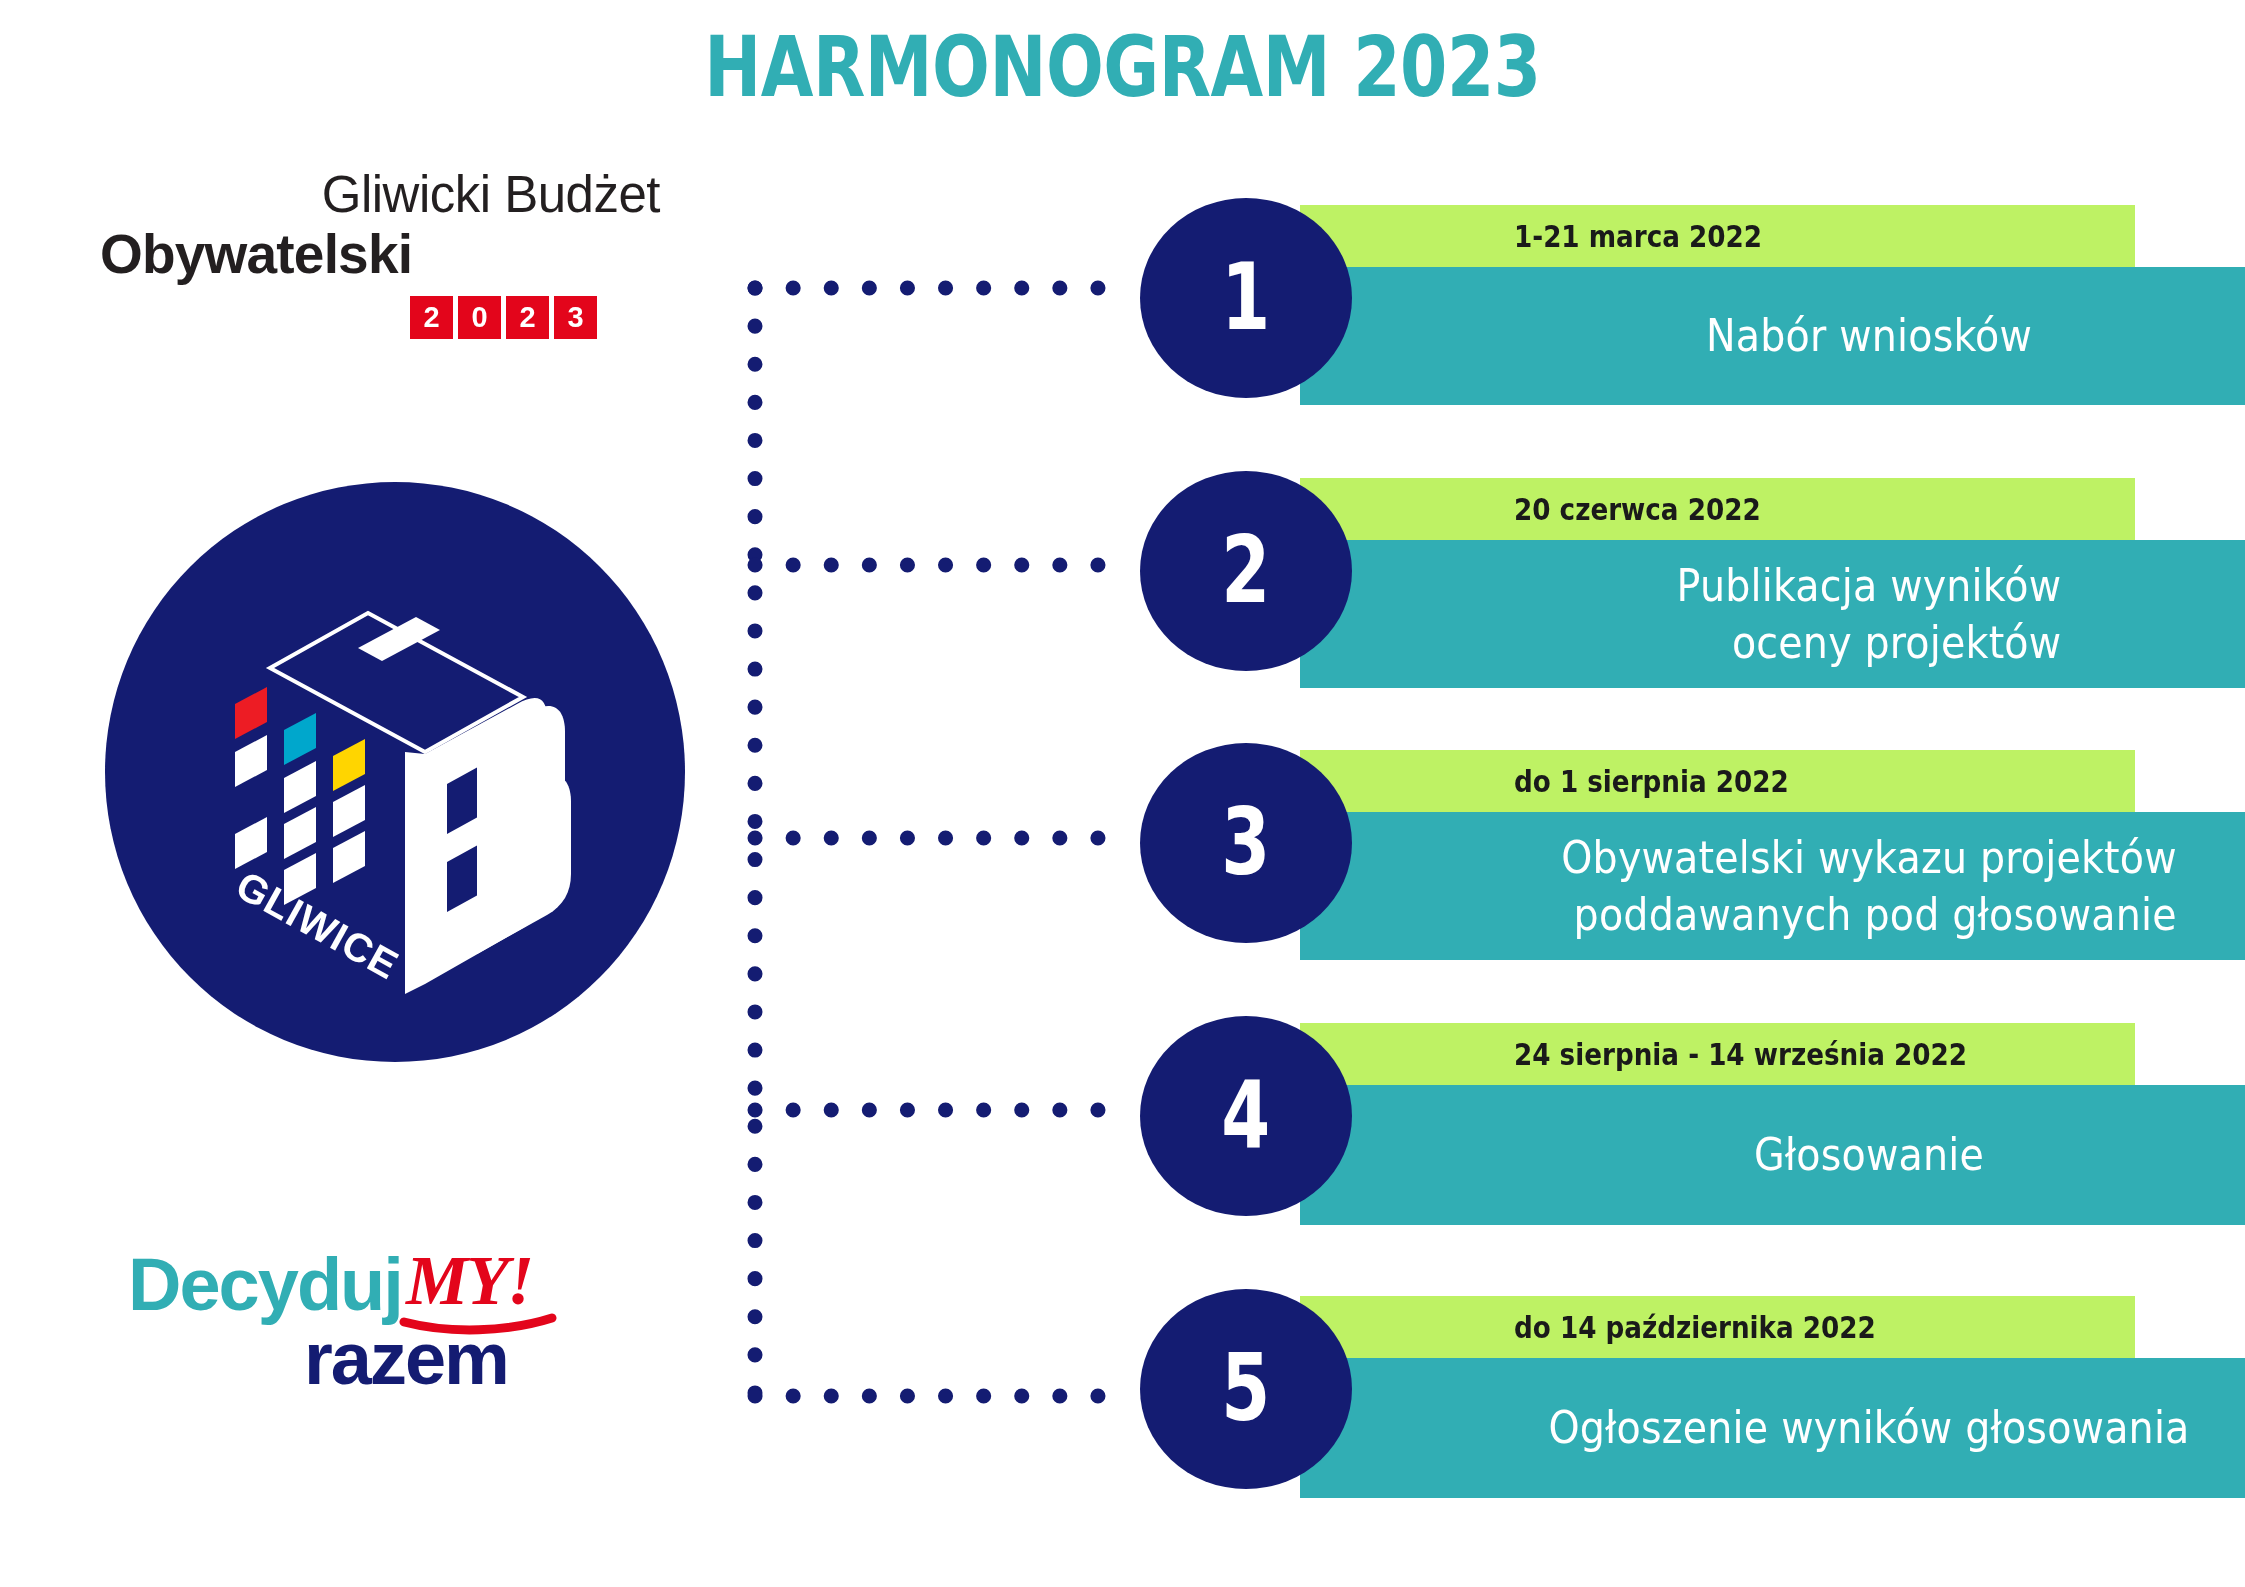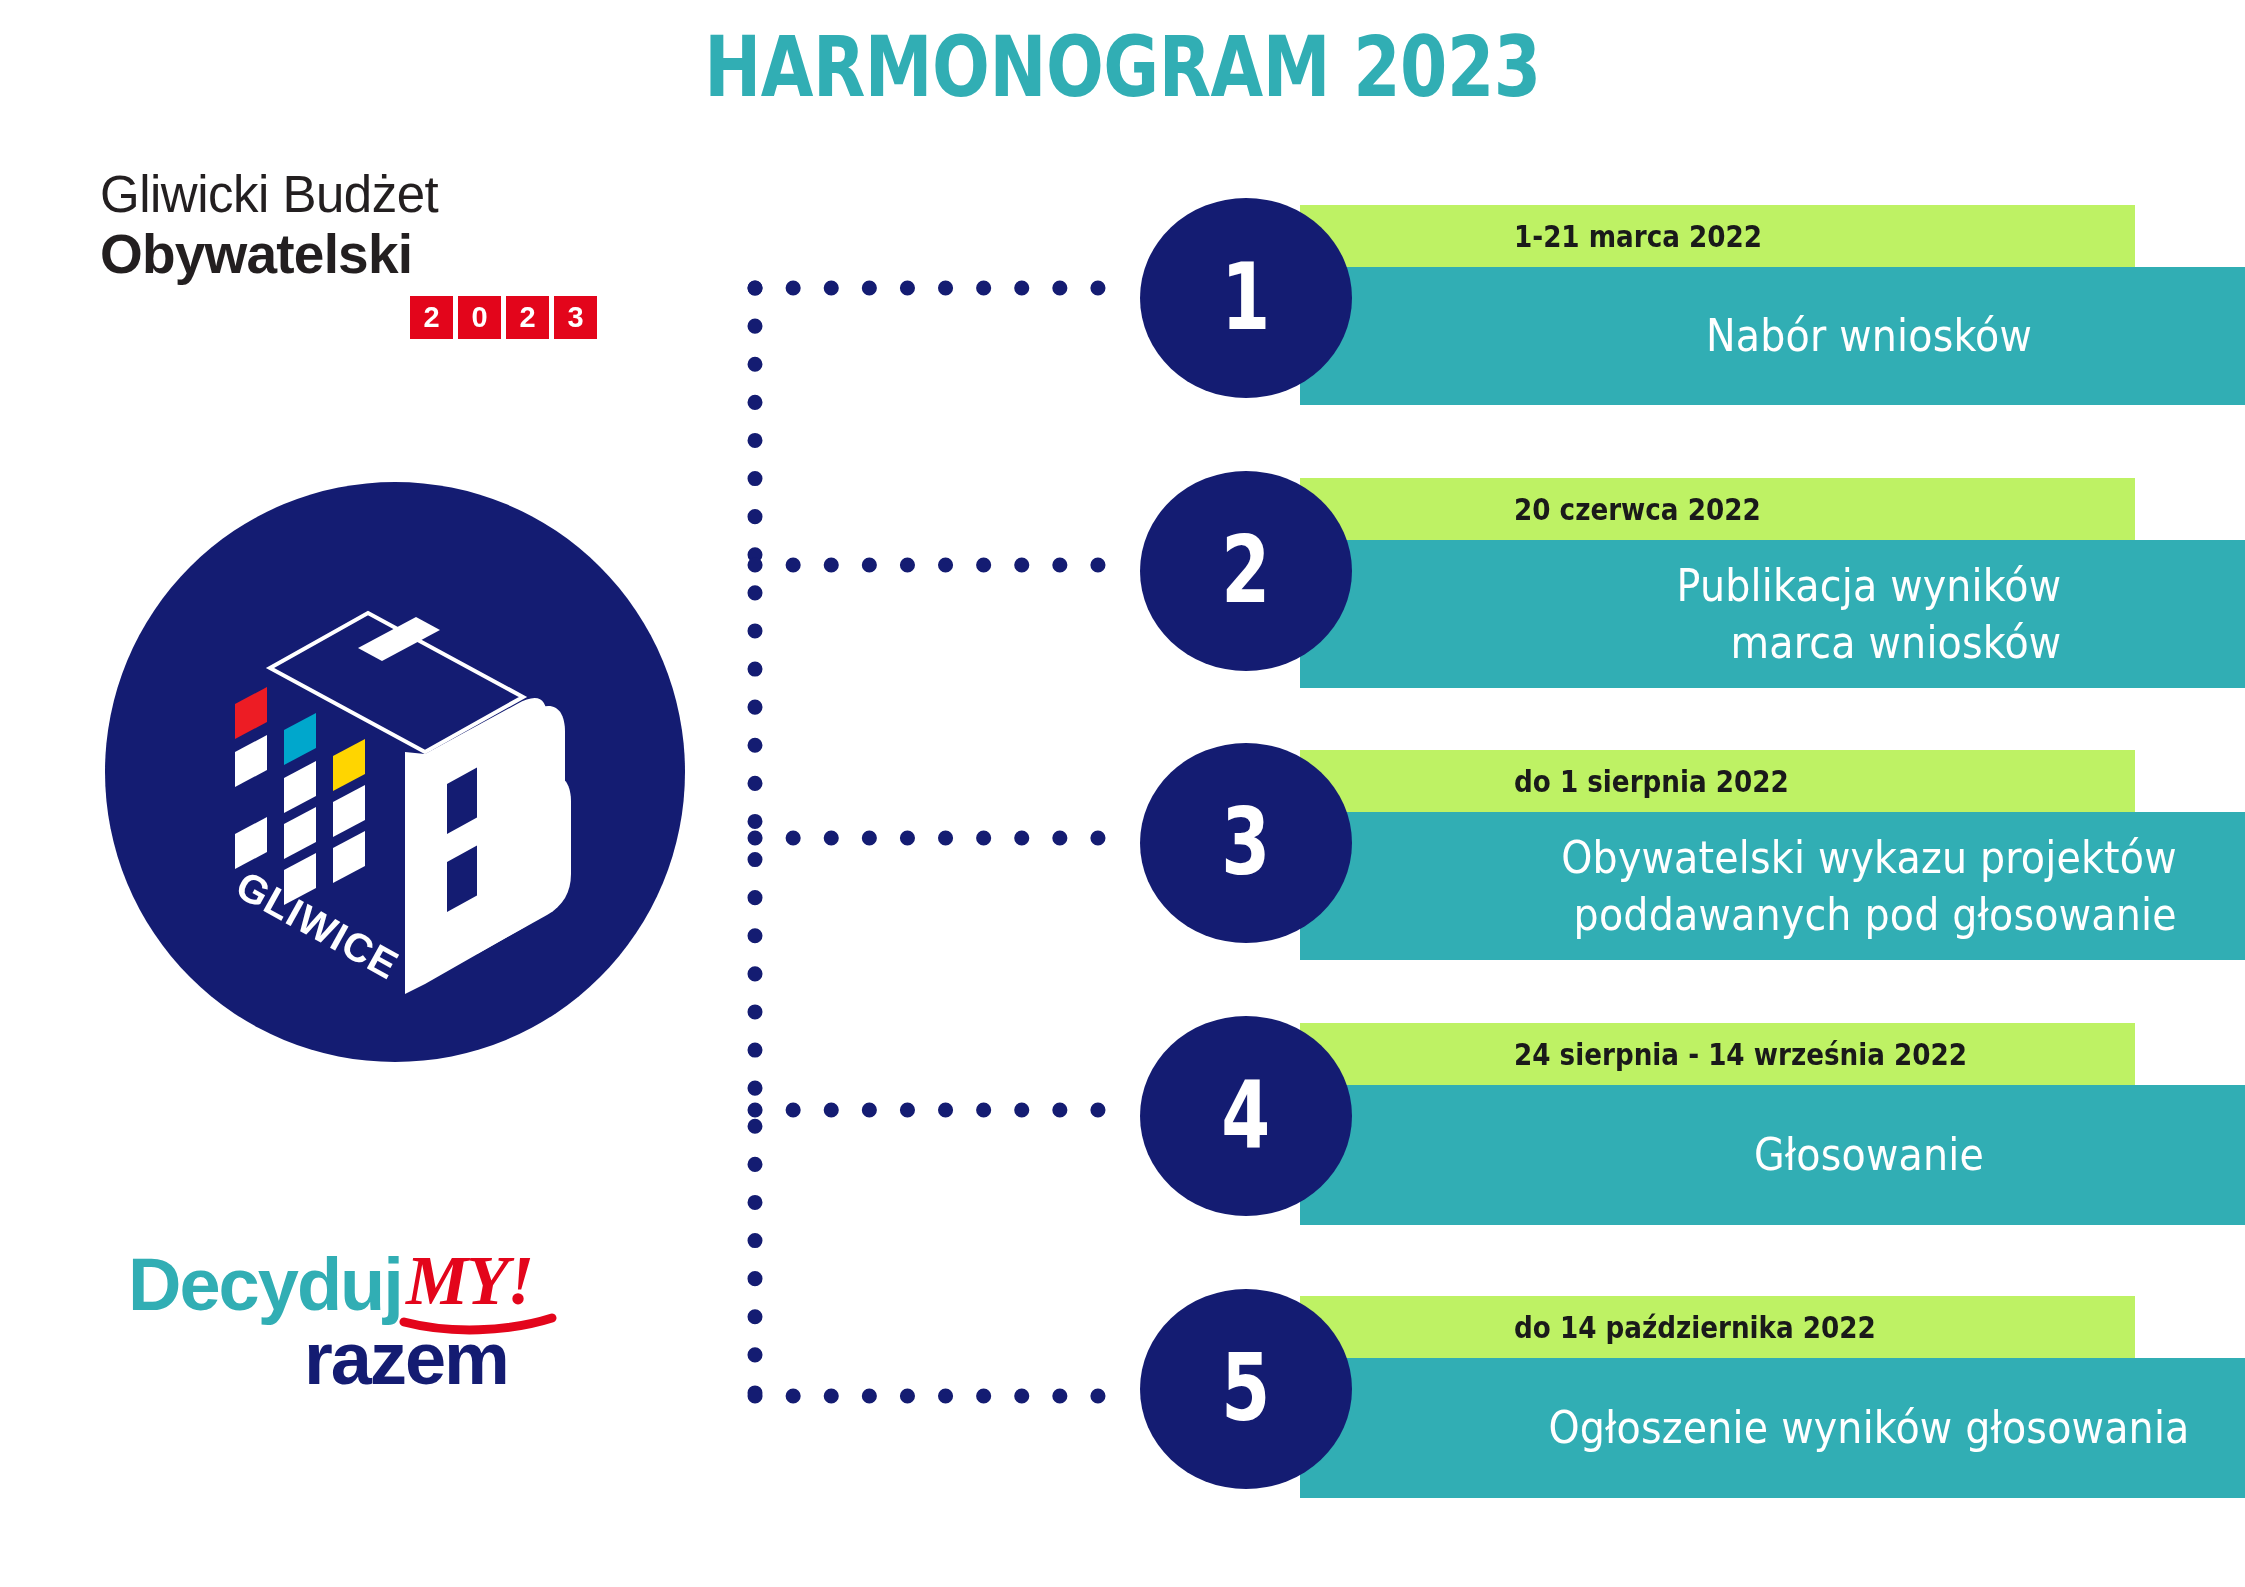--- a/index.html
+++ b/index.html
@@ -41,20 +41,21 @@
     top: 168px;
     width: 560px;
   }
   .brand-line1 {
     font-size: 51px;
     font-weight: 400;
     color: #231f20;
     line-height: 1.05;
     letter-spacing: -0.5px;
     white-space: nowrap;
+    text-align: right;
   }
   .brand-line2 {
     font-size: 55px;
     font-weight: 700;
     color: #231f20;
     line-height: 1.05;
     letter-spacing: -0.8px;
     margin-top: 4px;
     white-space: nowrap;
   }
@@ -274,21 +275,21 @@
       <span class="step-number">1</span>
     </div>
   </div>
 
   <div class="step-row" style="top:478px;">
     <div class="grey-bar">
       <span class="date-text">20 czerwca 2022</span>
     </div>
     <div class="teal-bar" style="height:148px;">
       <span class="teal-text">Publikacja wyników
-marca wniosków</span>
+oceny projektów</span>
     </div>
     <div class="step-circle" style="top:-7px;width:212px;height:200px;">
       <span class="step-number">2</span>
     </div>
   </div>
 
   <div class="step-row" style="top:750px;">
     <div class="grey-bar">
       <span class="date-text">do 1 sierpnia 2022</span>
     </div>

